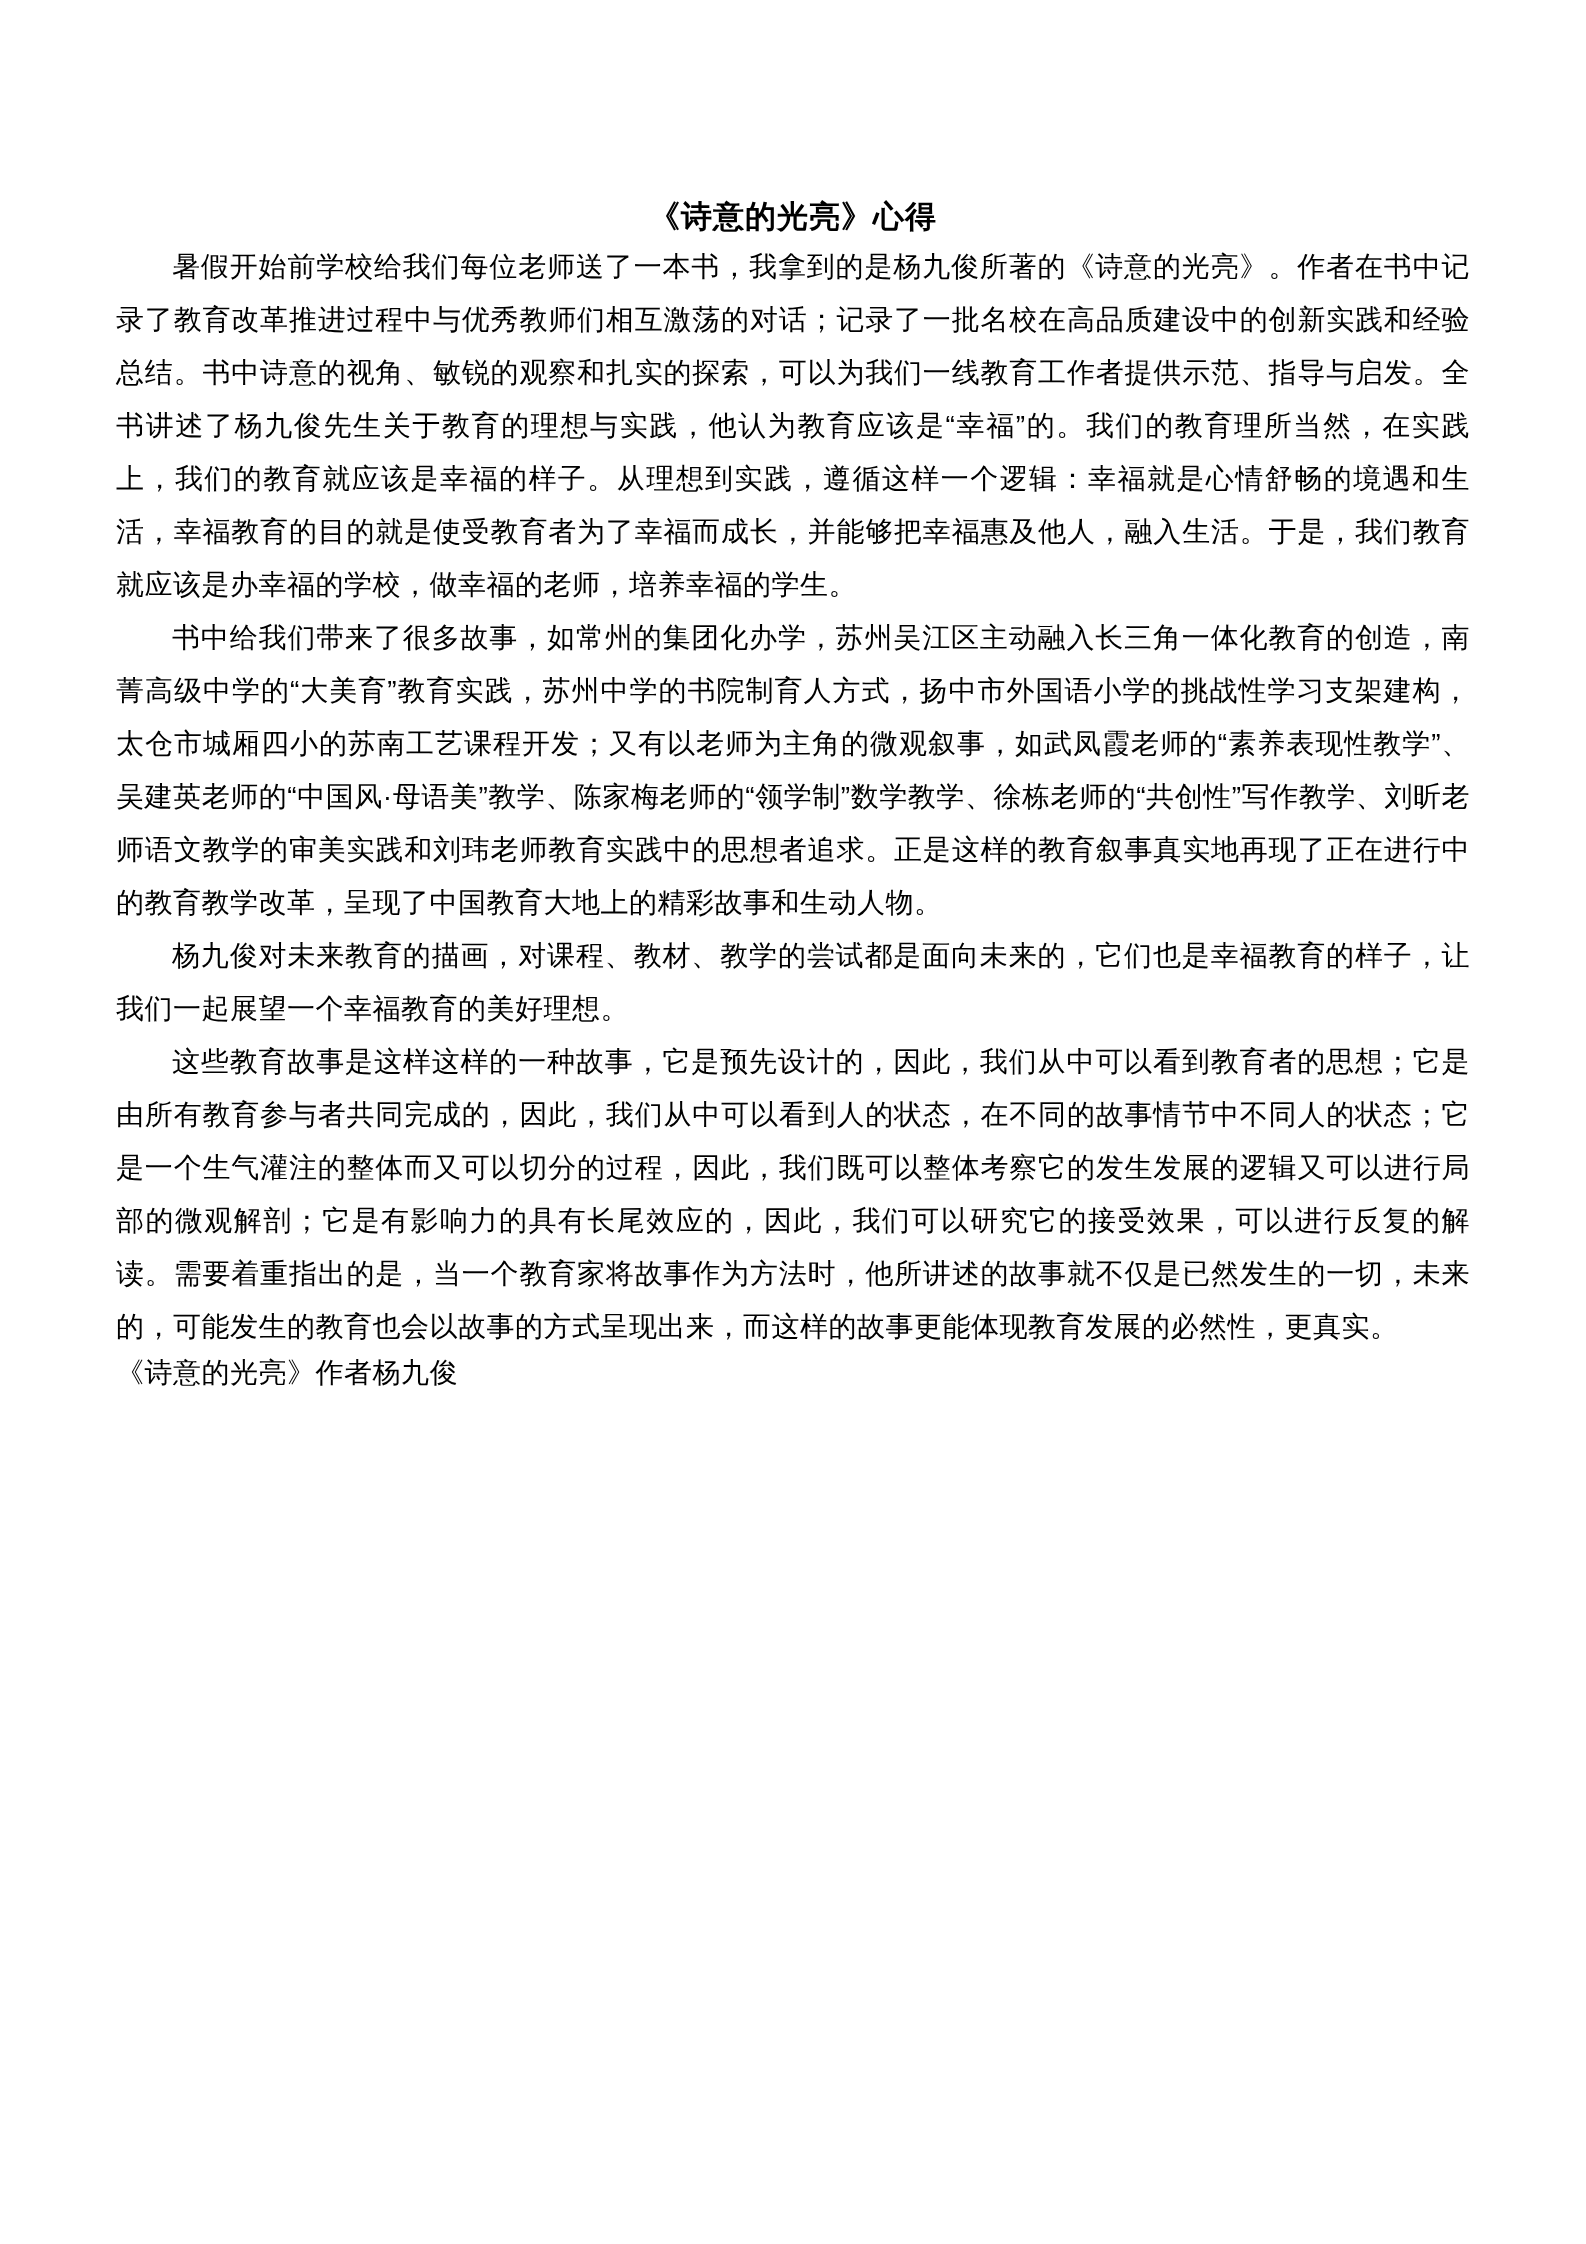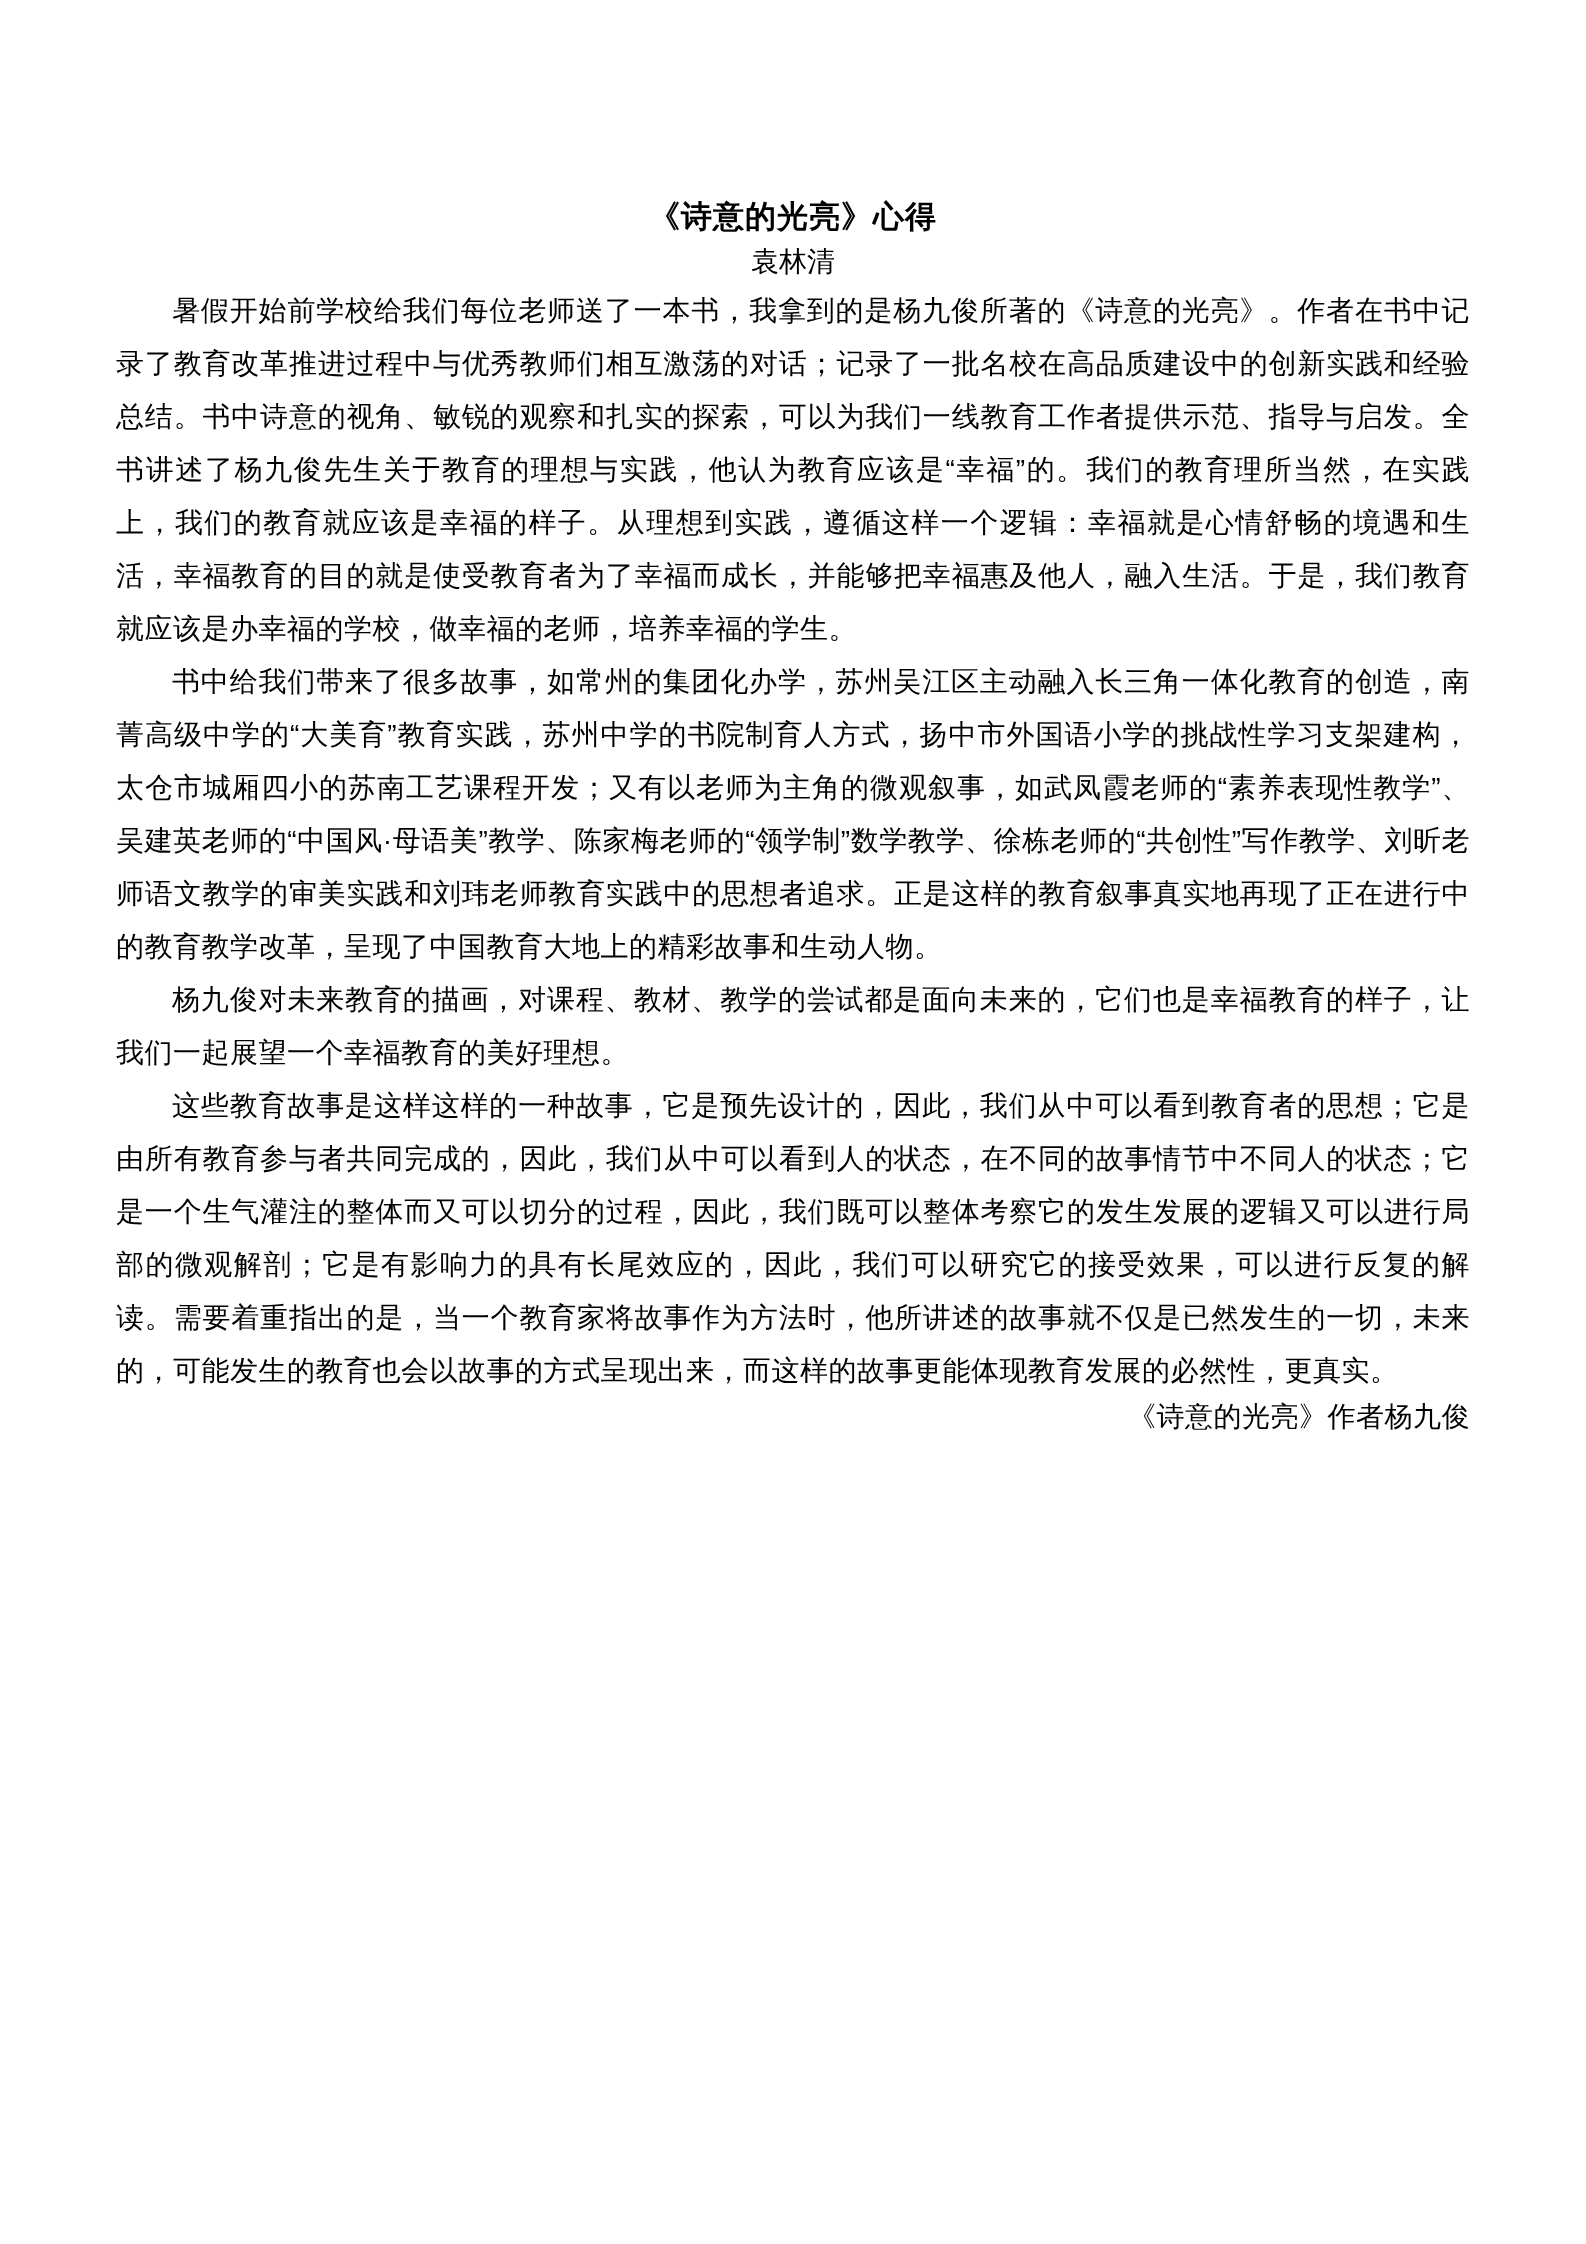--- a/index.html
+++ b/index.html
@@ -39,28 +39,27 @@
     line-height: 53px;
     text-align: justify;
     text-justify: inter-ideograph;
     text-indent: 2em;
     letter-spacing: 0.5px;
   }
   .doc-signoff {
     margin: 0;
     font-size: 28px;
     line-height: 39.5px;
-    text-align: right;
+    text-align: left;
     letter-spacing: 0.5px;
   }
 </style>
 </head>
 <body>
 
 <div class="page">
   <h1 class="doc-title">《诗意的光亮》心得</h1>
-  <div class="doc-author">袁林清</div>
   <p class="body-para">暑假开始前学校给我们每位老师送了一本书，我拿到的是杨九俊所著的《诗意的光亮》。作者在书中记录了教育改革推进过程中与优秀教师们相互激荡的对话；记录了一批名校在高品质建设中的创新实践和经验总结。书中诗意的视角、敏锐的观察和扎实的探索，可以为我们一线教育工作者提供示范、指导与启发。全书讲述了杨九俊先生关于教育的理想与实践，他认为教育应该是“幸福”的。我们的教育理所当然，在实践上，我们的教育就应该是幸福的样子。从理想到实践，遵循这样一个逻辑：幸福就是心情舒畅的境遇和生活，幸福教育的目的就是使受教育者为了幸福而成长，并能够把幸福惠及他人，融入生活。于是，我们教育就应该是办幸福的学校，做幸福的老师，培养幸福的学生。</p>
   <p class="body-para">书中给我们带来了很多故事，如常州的集团化办学，苏州吴江区主动融入长三角一体化教育的创造，南菁高级中学的“大美育”教育实践，苏州中学的书院制育人方式，扬中市外国语小学的挑战性学习支架建构，太仓市城厢四小的苏南工艺课程开发；又有以老师为主角的微观叙事，如武凤霞老师的“素养表现性教学”、吴建英老师的“中国风·母语美”教学、陈家梅老师的“领学制”数学教学、徐栋老师的“共创性”写作教学、刘昕老师语文教学的审美实践和刘玮老师教育实践中的思想者追求。正是这样的教育叙事真实地再现了正在进行中的教育教学改革，呈现了中国教育大地上的精彩故事和生动人物。</p>
   <p class="body-para">杨九俊对未来教育的描画，对课程、教材、教学的尝试都是面向未来的，它们也是幸福教育的样子，让我们一起展望一个幸福教育的美好理想。</p>
   <p class="body-para">这些教育故事是这样这样的一种故事，它是预先设计的，因此，我们从中可以看到教育者的思想；它是由所有教育参与者共同完成的，因此，我们从中可以看到人的状态，在不同的故事情节中不同人的状态；它是一个生气灌注的整体而又可以切分的过程，因此，我们既可以整体考察它的发生发展的逻辑又可以进行局部的微观解剖；它是有影响力的具有长尾效应的，因此，我们可以研究它的接受效果，可以进行反复的解读。需要着重指出的是，当一个教育家将故事作为方法时，他所讲述的故事就不仅是已然发生的一切，未来的，可能发生的教育也会以故事的方式呈现出来，而这样的故事更能体现教育发展的必然性，更真实。</p>
   <div class="doc-signoff">《诗意的光亮》作者杨九俊</div>
 </div>
 
 </body></html>

